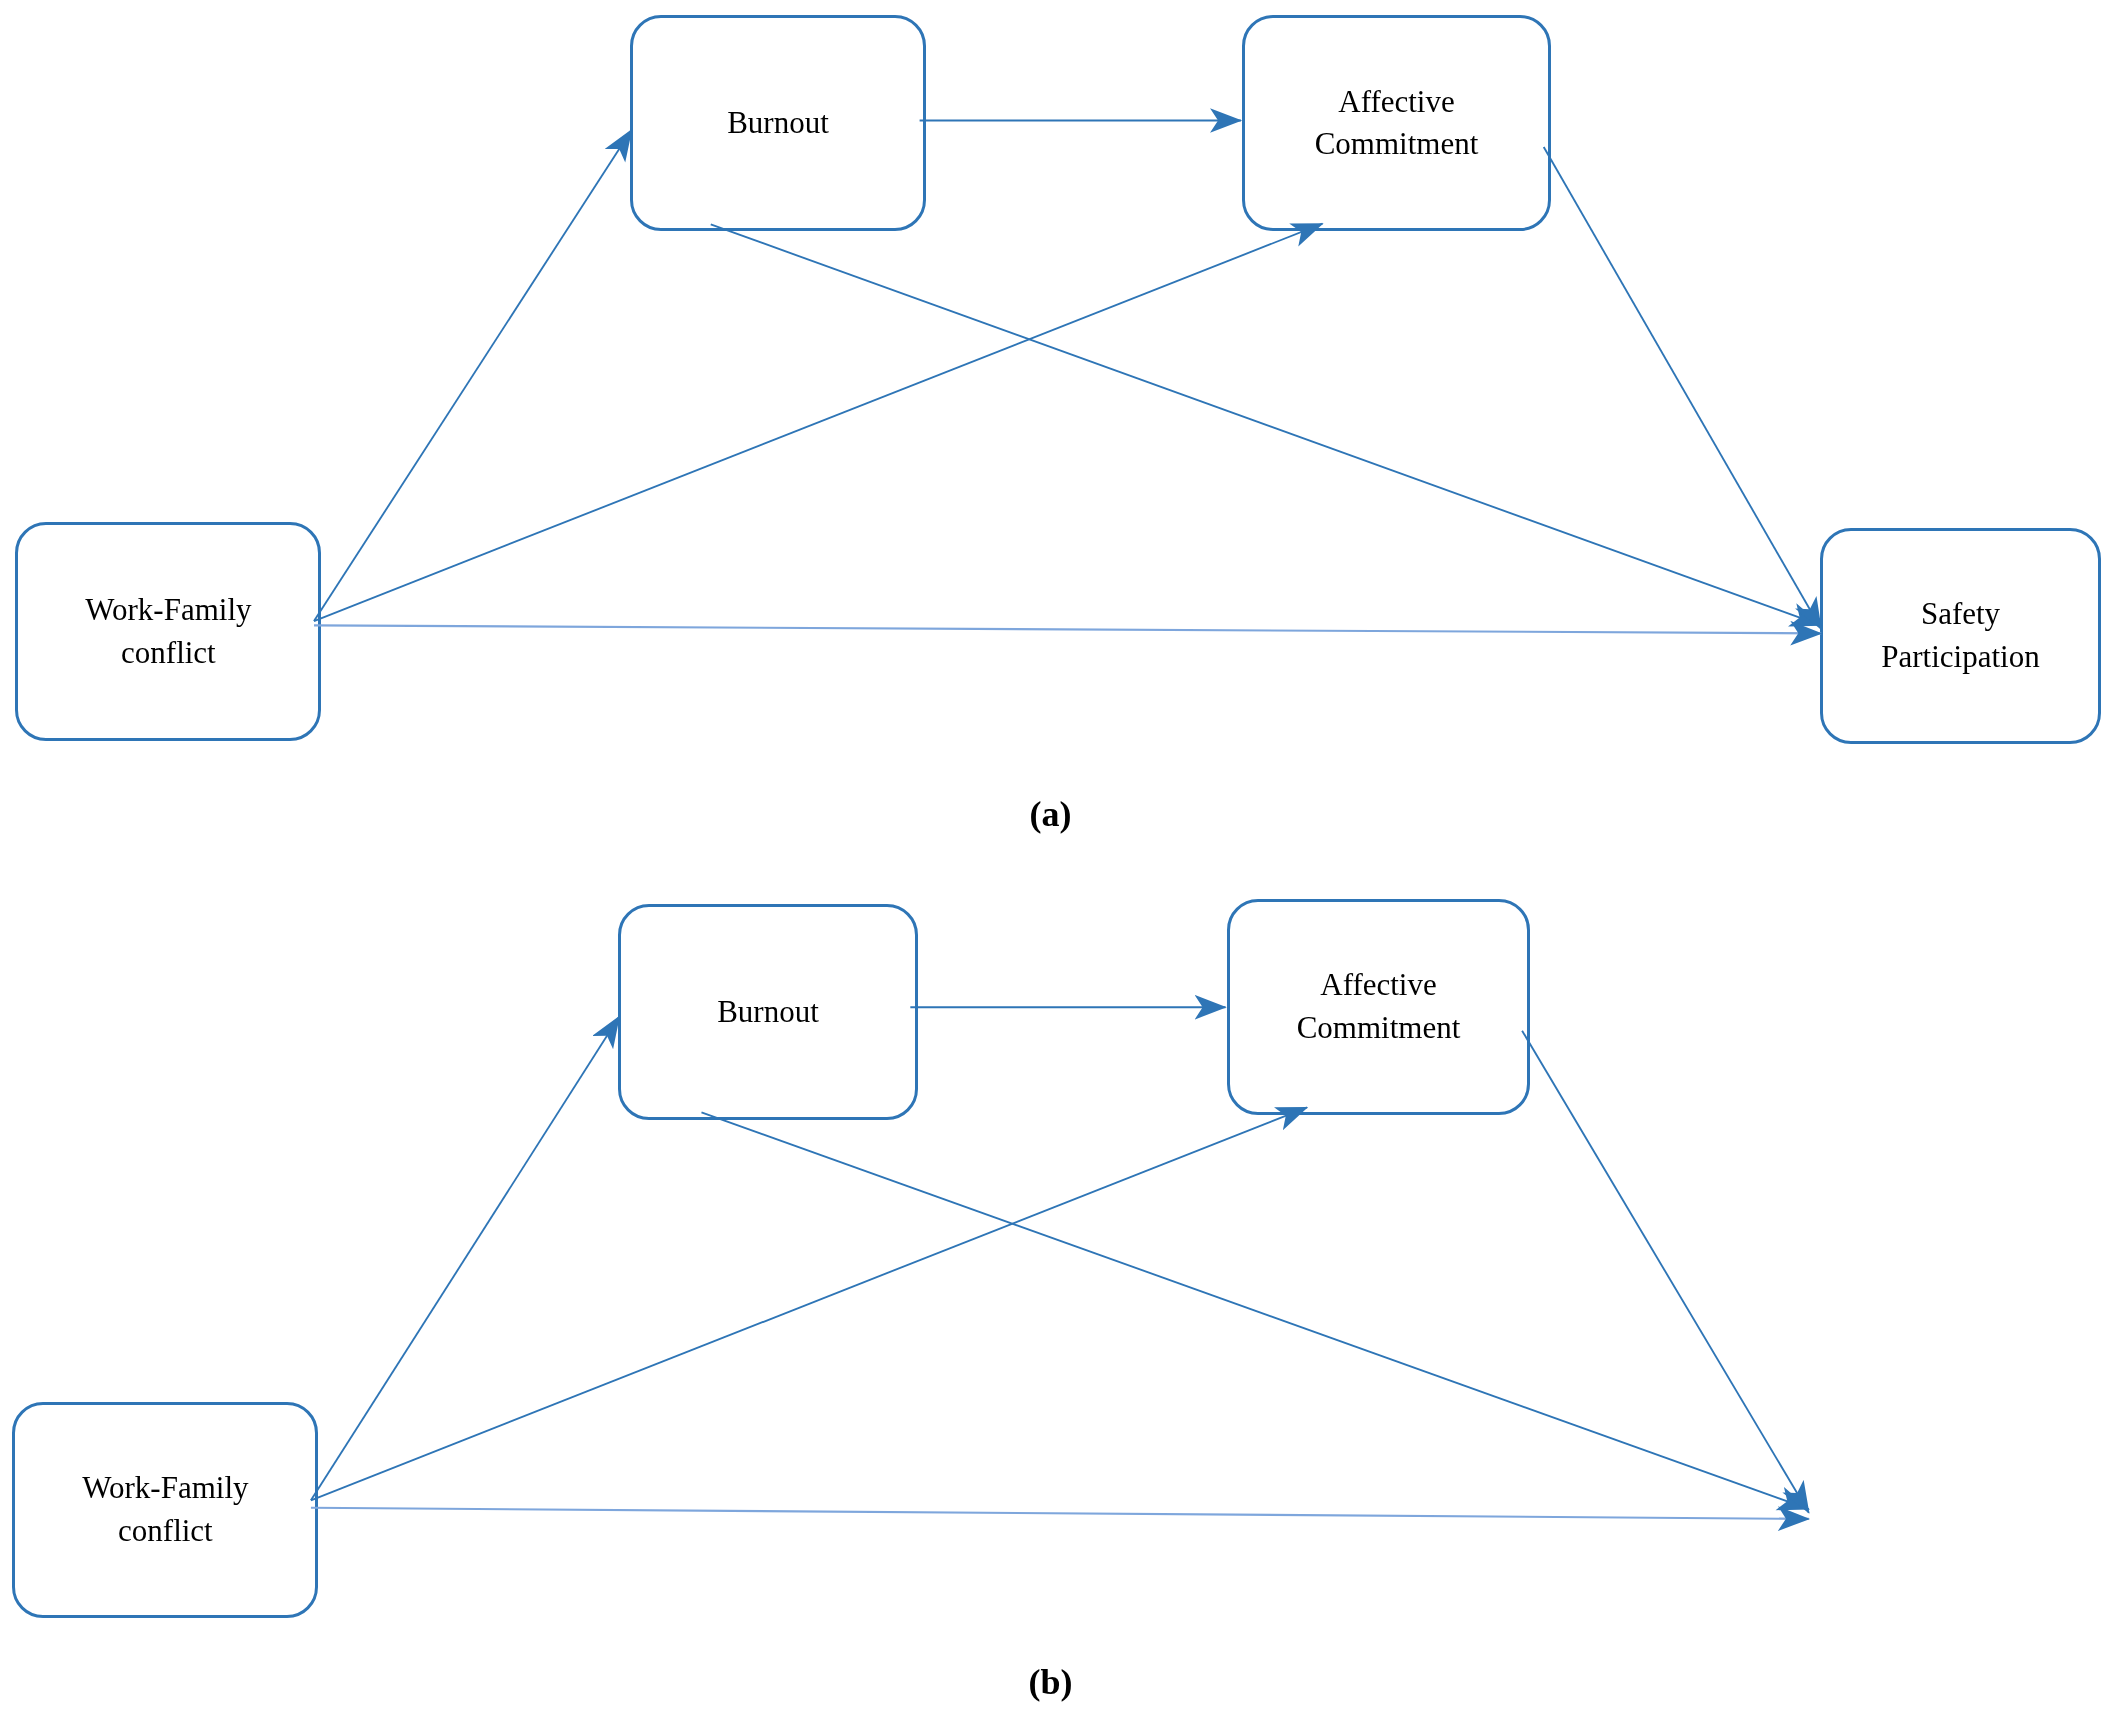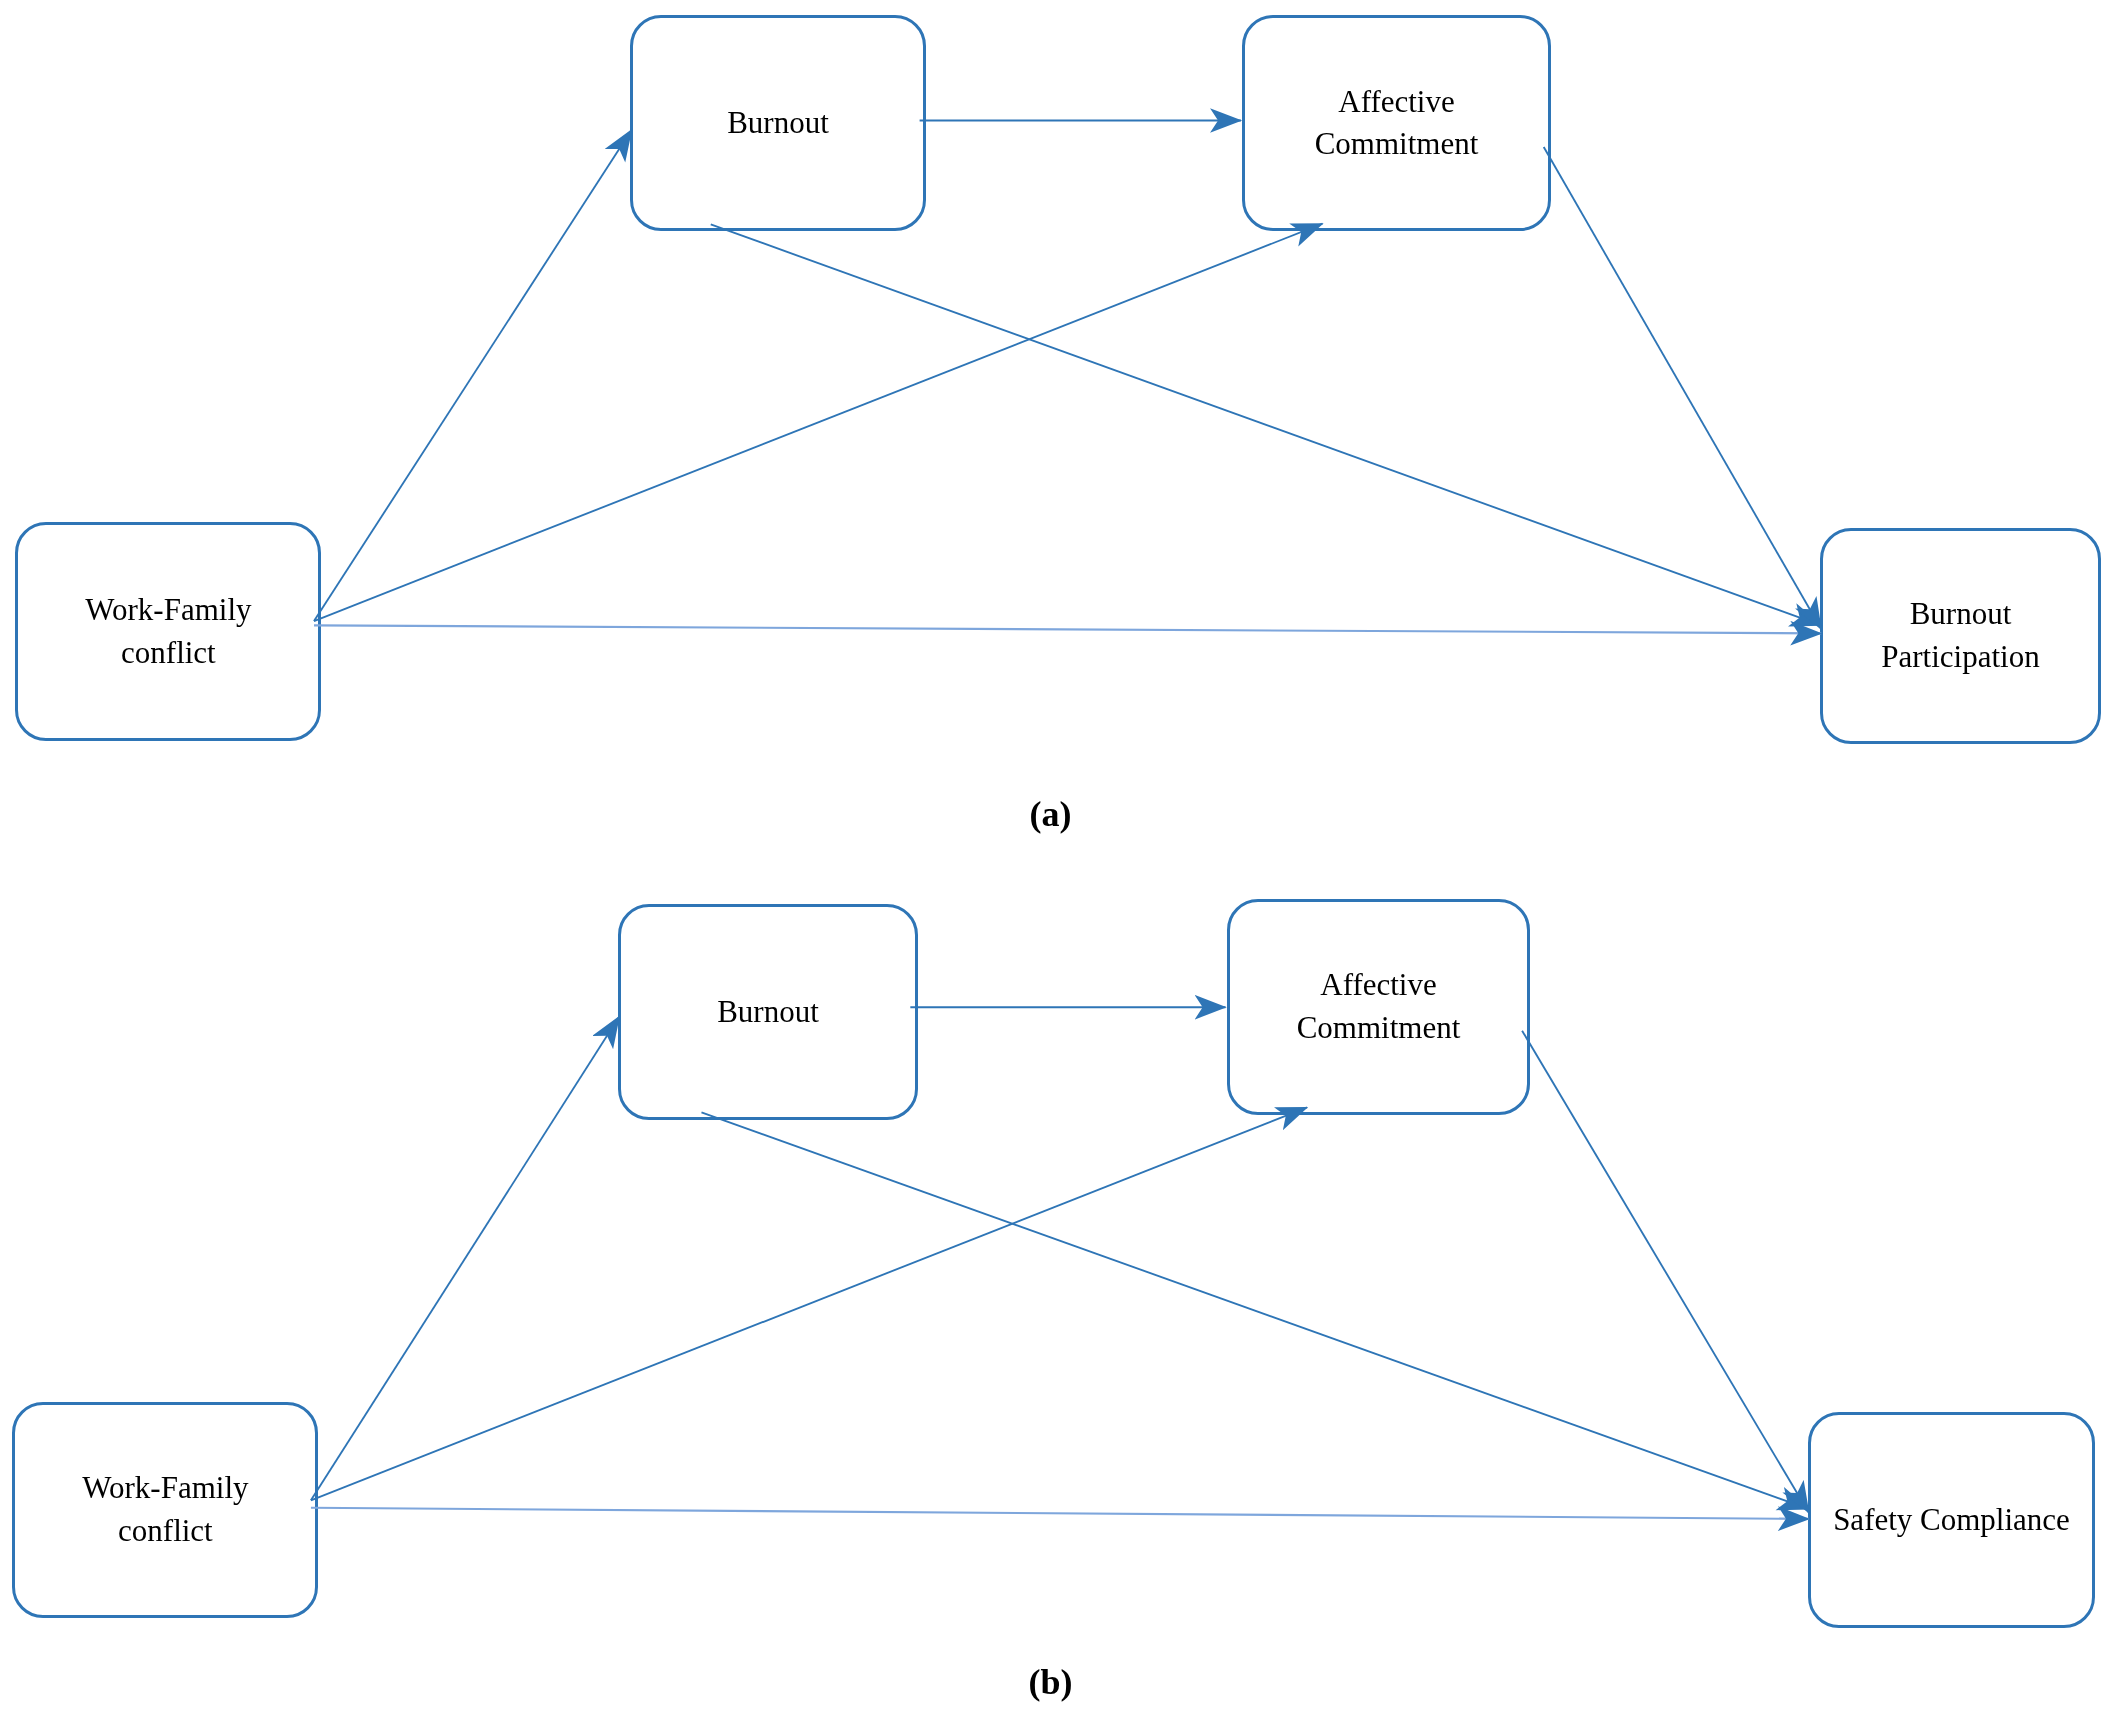--- a/index.html
+++ b/index.html
@@ -40,40 +40,37 @@
 
   <div class="node" style="left:630px;top:15.4px;width:290px;height:210px;">
     <span class="lbl">Burnout</span>
   </div>
 
   <div class="node" style="left:1242px;top:15.4px;width:303px;height:210px;">
     <span class="lbl">Affective Commitment</span>
   </div>
 
   <div class="node" style="left:1820px;top:528px;width:275px;height:210px;">
-    <span class="lbl">Burnout Participation</span>
+    <span class="lbl">Safety Participation</span>
   </div>
 
   <div class="caption" style="left:927px;top:793px;">(a)</div>
 
   <div class="node" style="left:12.4px;top:1402px;width:300px;height:210px;">
     <span class="lbl">Work-Family conflict</span>
   </div>
 
   <div class="node" style="left:618px;top:904px;width:294px;height:210px;">
     <span class="lbl">Burnout</span>
   </div>
 
   <div class="node" style="left:1227px;top:899px;width:297px;height:210px;">
     <span class="lbl">Affective Commitment</span>
   </div>
 
-  <div class="node" style="left:1808px;top:1412px;width:281px;height:210px;">
-    <span class="lbl">Safety Compliance</span>
-  </div>
 
   <div class="caption" style="left:927px;top:1661px;">(b)</div>
 
   <svg class="arrows" viewBox="0 0 3411 2798">
     <defs>
       <marker id="ah" markerUnits="userSpaceOnUse" markerWidth="56" markerHeight="42" refX="50" refY="20" orient="auto">
         <path class="ah" d="M0,0 L52,20 L0,40 L13,20 Z"></path>
       </marker>
     </defs>
 

